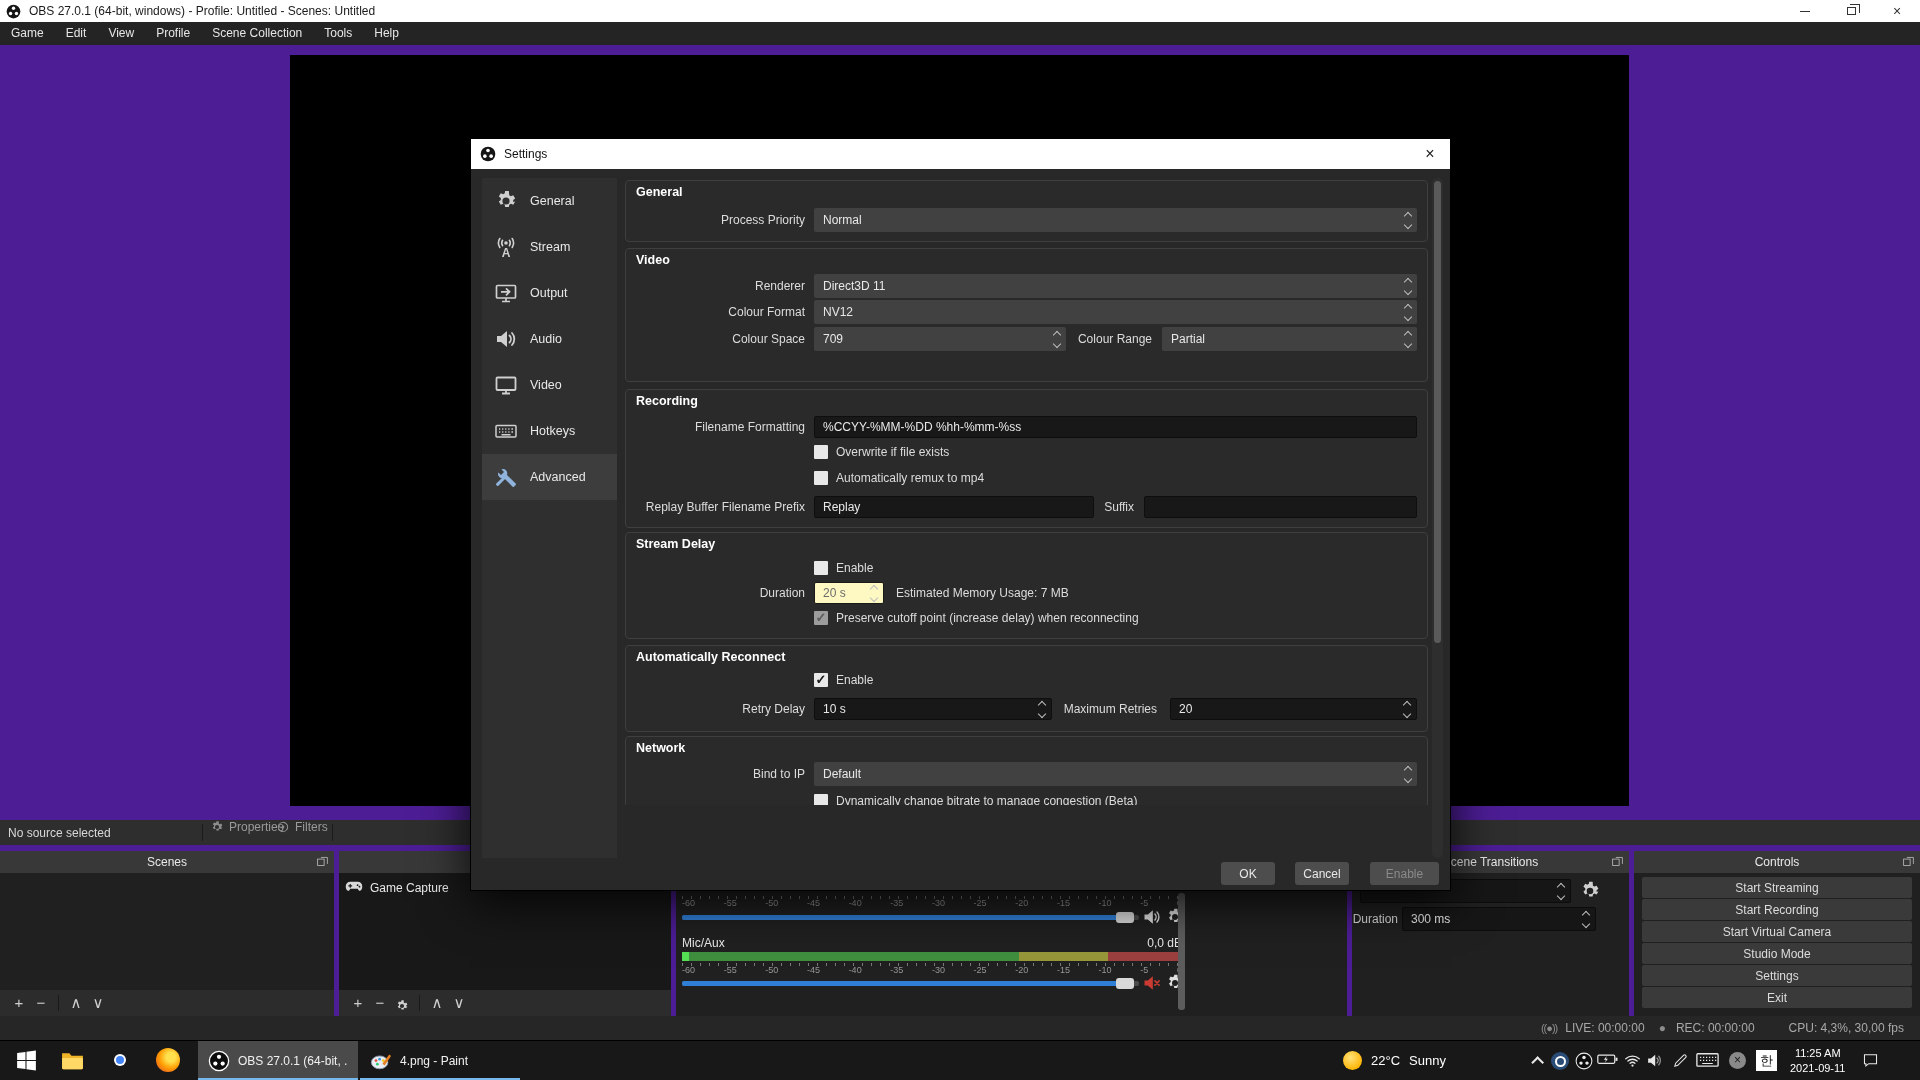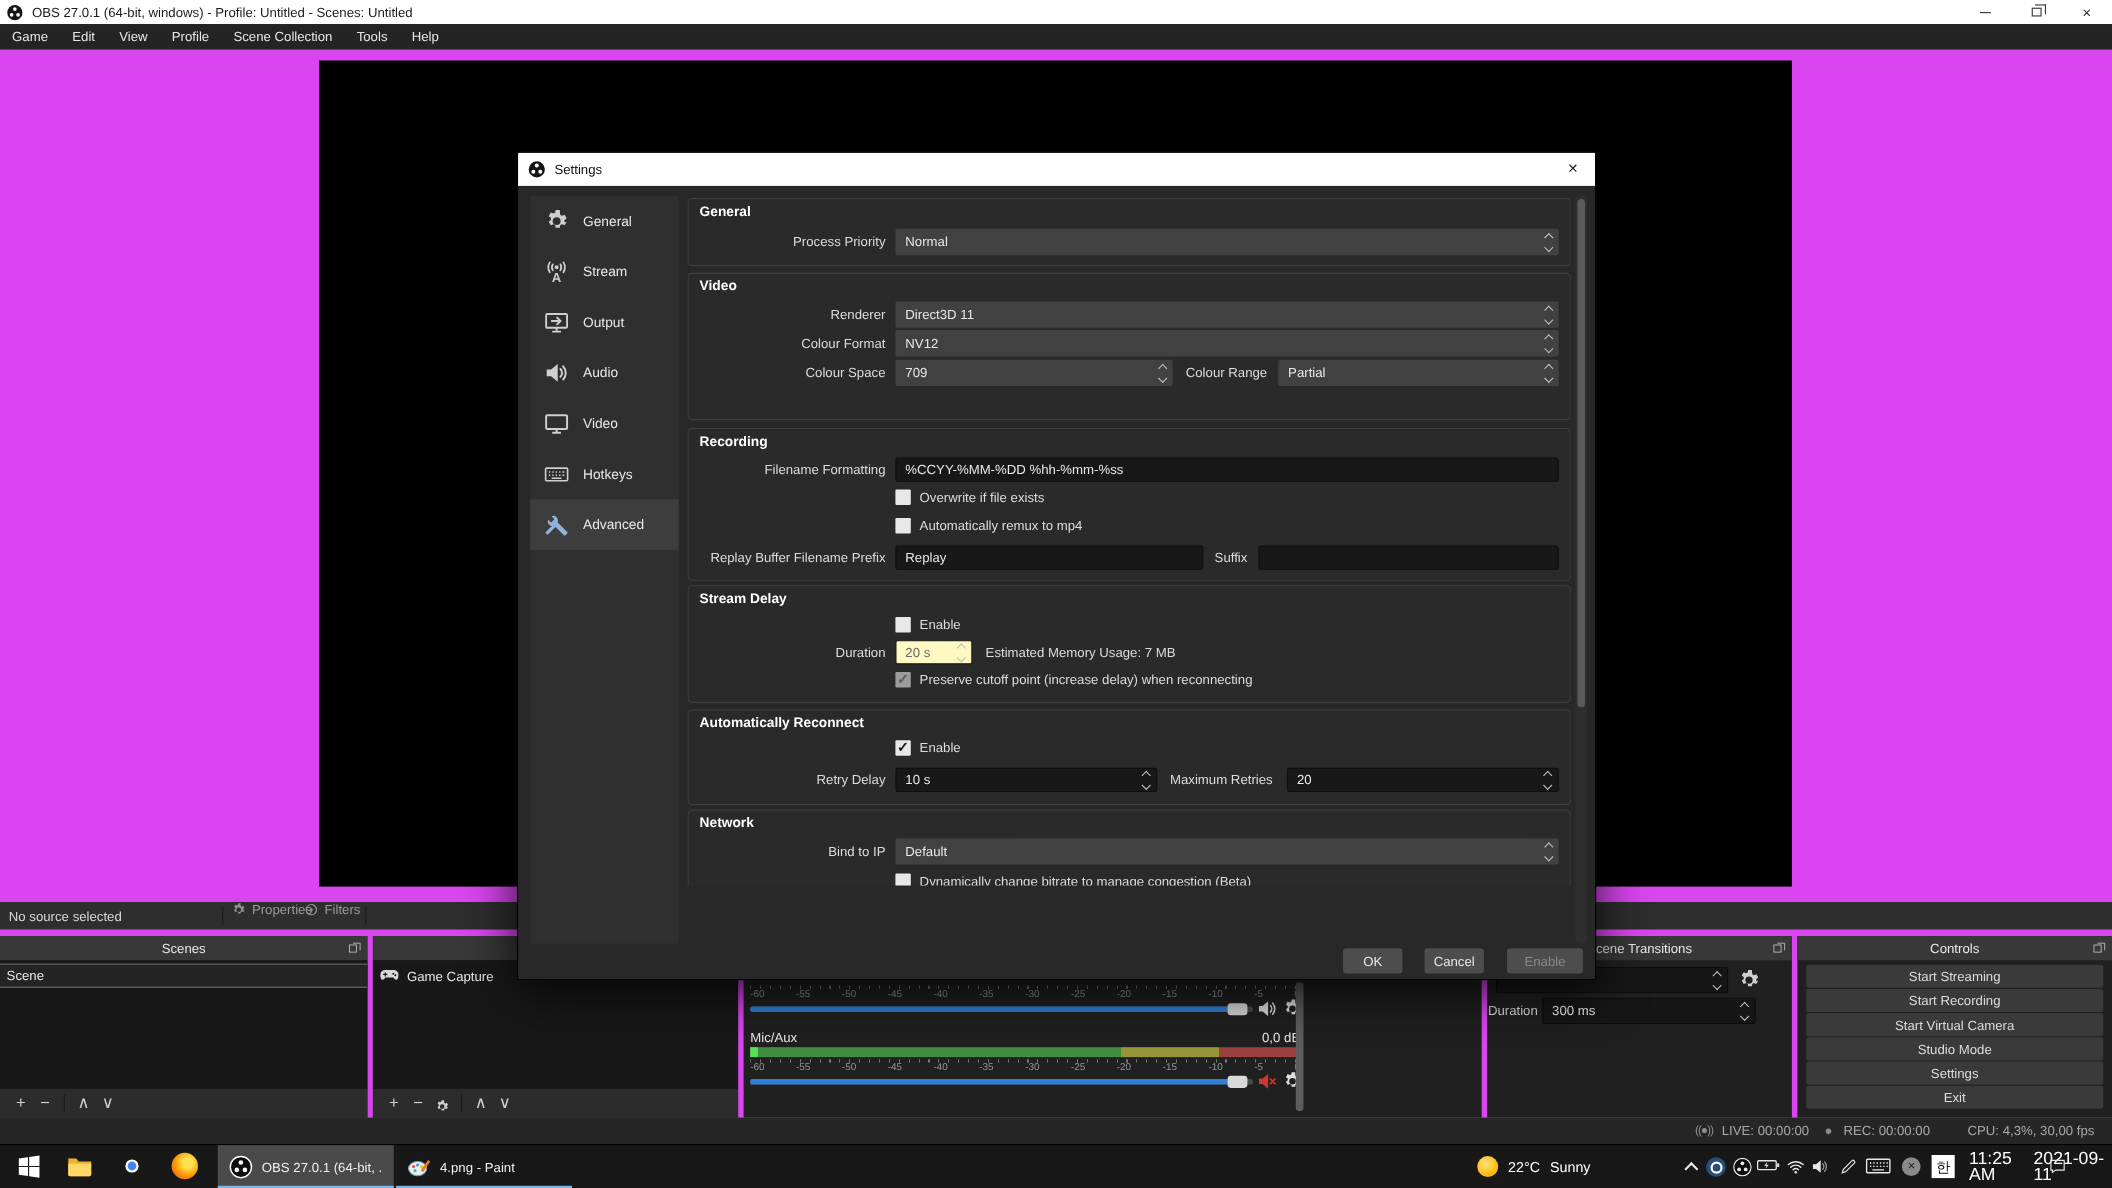--- a/index.html
+++ b/index.html
@@ -12,21 +12,21 @@
 .wctl{position:absolute;top:0;right:0;height:22px;display:flex}
 .wbox{width:46px;height:22px;display:flex;align-items:center;justify-content:center;color:#333}
 .minbar{width:10px;height:1px;background:#333}
 .restore{position:relative;width:9px;height:8px;border:1px solid #333;background:#fff}
 .restore::before{content:"";position:absolute;left:2px;top:-4px;width:9px;height:8px;border:1px solid #333;border-bottom:none;border-left:none}
 .xglyph{font-size:14px;line-height:14px;color:#333}
 
 .menubar{position:absolute;left:0;top:22px;width:1920px;height:23px;background:#242424;display:flex;align-items:center}
 .mitem{padding:0 11px;font-size:12px;color:#e6e6e6;line-height:23px}
 
-.workspace{position:absolute;left:0;top:45px;width:1920px;height:995px;background:#d946ef}
+.workspace{position:absolute;left:0;top:45px;width:1920px;height:995px;background:#4c1d95}
 .canvas{position:absolute;left:290px;top:10px;width:1339px;height:751px;background:#000}
 
 .srctoolbar{position:absolute;left:0;top:775px;width:1920px;height:25px;background:#2e2e2e;display:flex;align-items:center;font-size:12px;color:#cfcfcf}
 .srcstatus{margin-left:8px;color:#d8d8d8}
 .stsep{position:absolute;width:1px;height:17px;background:#1b1b1b;top:4px}
 .stbtn{position:absolute;display:flex;gap:5px;color:#9a9a9a;font-size:12px;top:0;height:25px}
 .stbtn .gic{width:14px;height:14px;color:#8e8e8e}
 
 .panel{position:absolute;background:#202020}
 .phead{position:relative;height:22px;background:#383838;display:flex;align-items:center;justify-content:center;font-size:12px;color:#e8e8e8}
@@ -98,21 +98,21 @@
 .task::after{content:"";position:absolute;left:0;right:0;bottom:0;height:2px;background:#76b9ed}
 .task.active{background:#4a4a4a}
 .trayitem{position:absolute;top:0;height:39px;display:flex;align-items:center;color:#fff;font-size:13px}
 .trayic{width:17px;height:17px;color:#e8e8e8}
 .sun{width:19px;height:19px;border-radius:50%;background:radial-gradient(circle at 40% 35%,#ffe27a,#ffb300 75%)}
 .chevup{width:9px;height:9px;border:solid #e8e8e8;border-width:2px 2px 0 0;transform:rotate(-45deg) translateY(3px)}
 .steam{width:18px;height:18px;border-radius:50%;background:#2a4d78;position:relative}
 .steam::after{content:"";position:absolute;left:4px;top:4px;width:7px;height:7px;border:2px solid #fff;border-radius:50%}
 .xcirc{width:17px;height:17px;border-radius:50%;background:#8a8a8a;color:#1a1a1a;font-size:12px;line-height:17px;text-align:center}
 .ime{width:21px;height:21px;background:#fff;color:#111;font-size:13px;line-height:21px;text-align:center}
-.clock{display:flex;flex-direction:row;align-items:center;font-size:16px;line-height:15px;color:#fff}
+.clock{display:flex;flex-direction:column;align-items:center;font-size:11px;line-height:15px;color:#fff}
 .chrome{width:24px;height:24px;border-radius:50%;background:conic-gradient(from -60deg,#ea4335 0 120deg,#fbbc05 120deg 240deg,#34a853 240deg 360deg);position:relative}
 .chrome::before{content:"";position:absolute;left:6px;top:6px;width:12px;height:12px;border-radius:50%;background:#fff}
 .chrome::after{content:"";position:absolute;left:8px;top:8px;width:8px;height:8px;border-radius:50%;background:#4285f4}
 .firefox{width:24px;height:24px;border-radius:50%;background:radial-gradient(circle at 62% 38%,#ffe14d 0 22%,#ff9a00 55%,#e4572e 90%)}
 </style>
 </head>
 <body>
 
 <div class="titlebar">
   <span class="logo">
@@ -176,25 +176,20 @@
 
   <div class="panel" style="left:0;top:806px;width:334px;height:165px">
     <div class="phead">
       <span>Scenes</span>
       <span class="pop">
           <svg viewBox="0 0 16 16">
             <rect x="2" y="5" width="8" height="8" fill="none" stroke="currentColor"></rect>
             <path d="M6 3h8v8" fill="none" stroke="currentColor"></path>
           </svg>
         </span>
-    </div>
-    <div class="plist">
-      <div class="litem sel" style="margin-top:3px">
-          <span>Scene</span>
-        </div>
     </div>
     <div class="ptool">
       <span class="tic">+</span>
       <span class="tic">−</span>
       <span class="tsep"></span>
       <span class="tic">∧</span>
       <span class="tic">∨</span>
     </div>
   </div>
 

